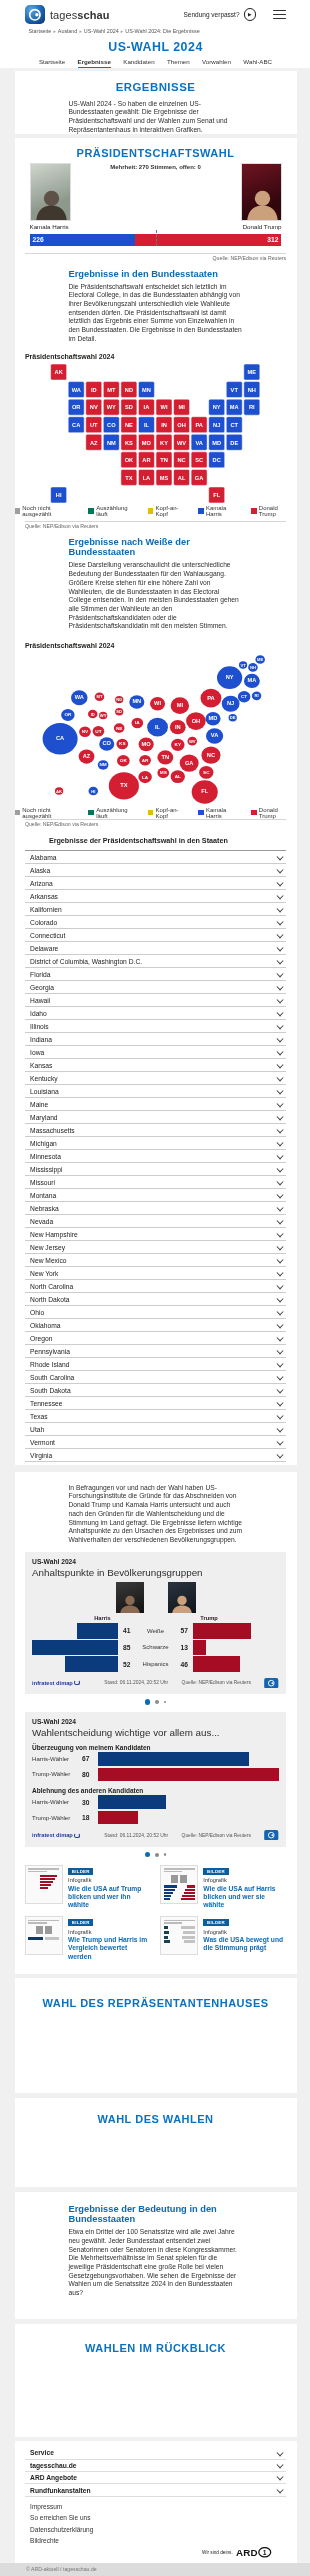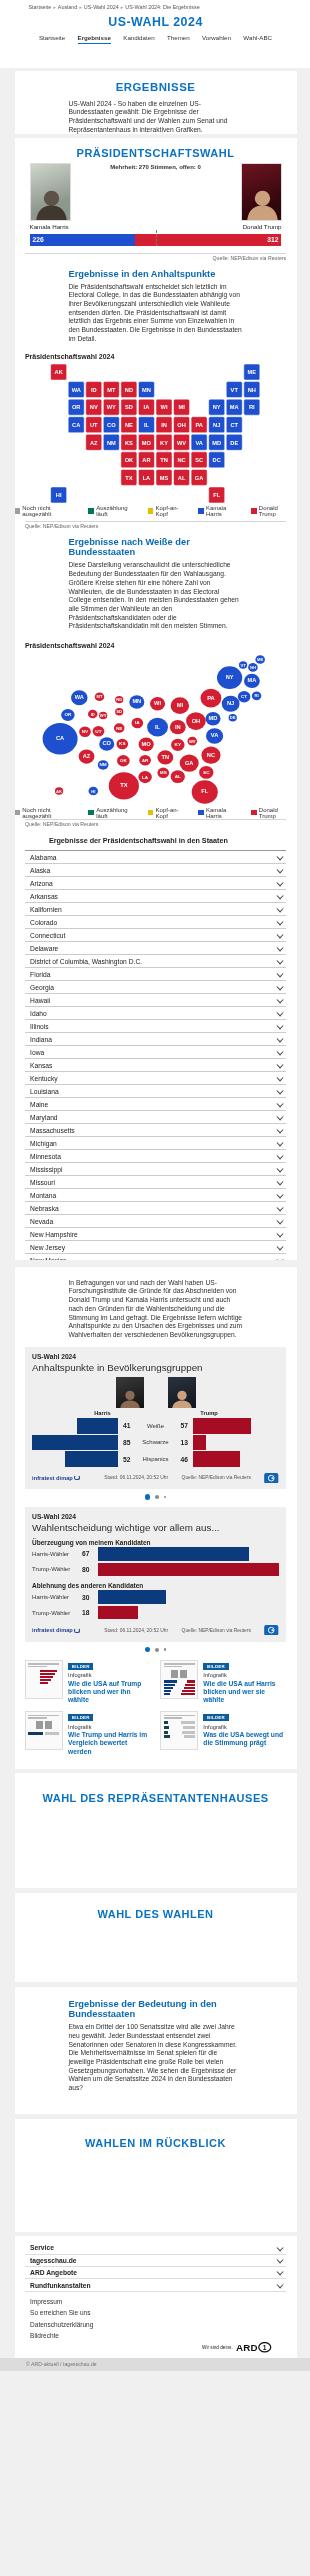--- a/index.html
+++ b/index.html
@@ -35,21 +35,21 @@
   .divider { border-top:0.5px solid #d6d6d6; margin:0 10.4px; }
   .source { font-size:5.2px; color:#666; margin:1px 10.4px 0 10.4px; }
   .source.right { text-align:right; }
 
   
   #card-ergebnisse { height:63px; margin-top:3.1px; padding-top:10.4px; }
   #card-ergebnisse .big-heading { font-size:11.4px; }
   #card-ergebnisse p { margin-top:6.2px; }
 
   
-  #card-praesi { height:1122px; margin-top:4.1px; padding-top:9.3px; }
+  #card-praesi { height:1327px; margin-top:4.1px; padding-top:9.3px; }
   .cand-row { display:flex; padding:0 15px; margin-top:3.1px; }
   .photo { width:41px; height:58px; position:relative; overflow:hidden; flex:0 0 auto; border:0.5px solid #ddd; }
   .photo svg { position:absolute; bottom:-1px; left:0; }
   .photo.harris { background:linear-gradient(160deg,#cfd6cc,#8d988d 70%); }
   .photo.trump { background:linear-gradient(160deg,#6e1420,#30060d 75%); }
   .photo.trump svg path, .photo.trump svg circle { fill:#caa17c; }
   .majority { flex:1; text-align:center; font-size:6px; font-weight:bold; color:#333; padding-top:1px; }
   .names-row { display:flex; justify-content:space-between; padding:2.1px 15px 0 15px; font-size:6.2px; color:#222; }
   .ev-bar-wrap { margin:4.1px 15px 0 15px; position:relative; }
   .ev-bar { display:flex; height:12.4px; }
@@ -143,20 +143,38 @@
   .f-link { height:11.4px; display:flex; align-items:center; font-size:6.5px; color:#333; padding-left:5.2px; cursor:pointer; }
   .f-ard { position:absolute; right:25px; bottom:5.2px; display:flex; align-items:center; gap:3.1px; }
   .f-slogan { font-size:4.7px; color:#222; }
   .f-ardword { font-size:9.8px; font-weight:bold; color:#111; letter-spacing:0.3px; display:flex; align-items:center; }
   #strip { height:13px; background:#dcdcdc; font-size:5.2px; color:#777; line-height:13px; padding-left:26px; }
 </style>
 </head>
 <body>
 
 <header id="site-header">
+  <div class="logo-row">
+    <div class="logo-box">
+      <svg viewBox="0 0 38 38">
+          <circle cx="19" cy="19" r="10" fill="none" stroke="#fff" stroke-width="3.2"></circle>
+          <circle cx="23" cy="19" r="3.4" fill="#fff"></circle>
+        </svg>
+    </div>
+    <div class="brand"><span>tages</span><b>schau</b></div>
+    <div class="missed">
+      <span>Sendung verpasst?</span>
+      <span class="play-circle">▶</span>
+    </div>
+    <div class="burger">
+        <span></span>
+        <span></span>
+        <span></span>
+      </div>
+  </div>
   <nav class="breadcrumb" id="breadcrumb"><span class="crumb">Startseite</span><span class="sep">▸</span><span class="crumb">Ausland</span><span class="sep">▸</span><span class="crumb">US-Wahl 2024</span><span class="sep">▸</span><span class="crumb">US-Wahl 2024: Die Ergebnisse</span></nav>
   <h1 class="page-title">US-WAHL 2024</h1>
   <nav class="tabs" id="tabs">
       <span class="tab">Startseite</span>
       <span class="tab active">Ergebnisse</span>
       <span class="tab">Kandidaten</span>
       <span class="tab">Themen</span>
       <span class="tab">Vorwahlen</span>
       <span class="tab">Wahl-ABC</span>
     </nav>
@@ -195,21 +213,21 @@
         </div>
         <div class="seg" style="width: 57.9926%; background: rgb(212, 31, 51);">
           <span class="num right">312</span>
         </div>
       </div>
     <div class="majority-line" id="majority-line" style="left: 50.1859%;"></div>
   </div>
   <div class="divider" id="praesi-divider1"></div>
   <div class="source right">Quelle: NEP/Edison via Reuters</div>
 
-  <h3 class="sec content-col" id="sec1-heading">Ergebnisse in den Anhaltspunkte</h3>
+  <h3 class="sec content-col" id="sec1-heading">Ergebnisse in den Bundesstaaten</h3>
   <p class="sec-text content-col" id="sec1-text">Die Präsidentschaftswahl entscheidet sich letztlich im Electoral College, in das die Bundesstaaten abhängig von ihrer Bevölkerungszahl unterschiedlich viele Wahlleute entsenden dürfen. Die Präsidentschaftswahl ist damit letztlich das Ergebnis einer Summe von Einzelwahlen in den Bundesstaaten. Die Ergebnisse in den Bundesstaaten im Detail.</p>
   <div class="chart-label" id="map-label1">Präsidentschaftswahl 2024</div>
   <svg id="tilemap" width="282" height="141" viewBox="0 0 544 273">
       <g>
         <rect x="68" y="2" width="31" height="31" rx="3" fill="#d41f33" stroke="#fff" stroke-width="1"></rect>
         <text x="83.5" y="22" text-anchor="middle" font-size="11" font-weight="bold" fill="#fff">AK</text>
       </g>
       <g>
         <rect x="442" y="2" width="31" height="31" rx="3" fill="#1d4fce" stroke="#fff" stroke-width="1"></rect>
         <text x="457.5" y="22" text-anchor="middle" font-size="11" font-weight="bold" fill="#fff">ME</text>

